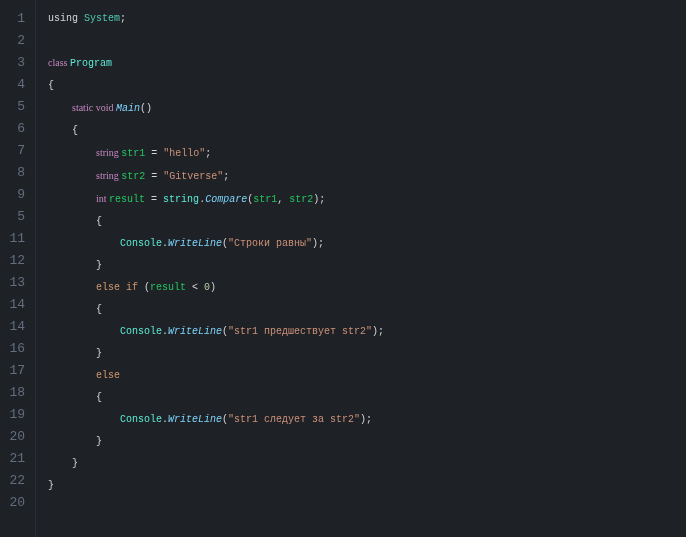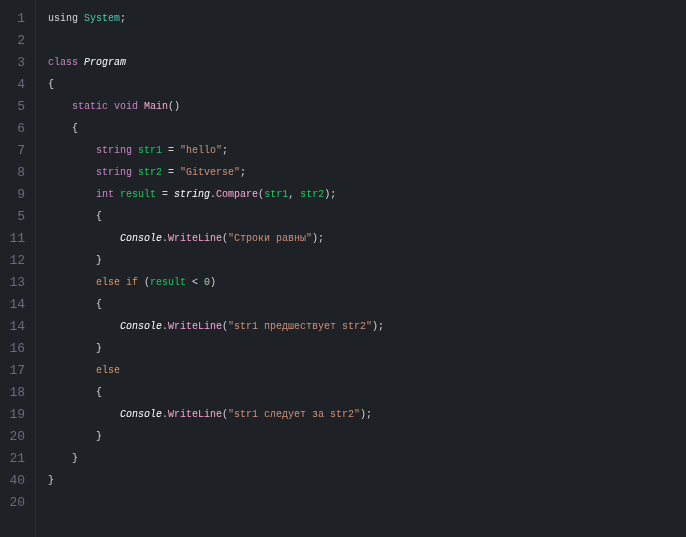--- a/index.html
+++ b/index.html
@@ -50,24 +50,24 @@
     }
 
     .code-line {
       display: block;
       white-space: pre;
       line-height: 22px;
       font-size: 10px;
     }
 
     
-    .kw { color: #c586c0; }   
+    .kw { color: #c586c0; font-family: Liberation Serif, serif; }   
     .kw-ctrl { color: #d4976c; }   
-    .type { color: #ffffff; font-style: italic; }      
-    .method { color: #f9a8d4; }    
+    .type { color: #5eead4; }      
+    .method { color: #7dd3fc; font-style: italic; }    
     .str { color: #ce9178; }       
     .num { color: #b5cea8; }       
     .plain { color: #d4d4d4; }   
     .cyan { color: #22c55e; }  
     .sys { color: #4ec9b0; }       
   </style>
 </head>
 <body>
 
 <div class="code-editor">
@@ -87,21 +87,21 @@
       <span class="line-num">12</span>
       <span class="line-num">13</span>
       <span class="line-num">14</span>
       <span class="line-num">14</span>
       <span class="line-num">16</span>
       <span class="line-num">17</span>
       <span class="line-num">18</span>
       <span class="line-num">19</span>
       <span class="line-num">20</span>
       <span class="line-num">21</span>
-      <span class="line-num">40</span>
+      <span class="line-num">22</span>
       <span class="line-num">20</span>
     </div>
   <div class="code-content">
 
   <span class="code-line"><span class="plain">using </span><span class="sys">System</span><span class="plain">;</span></span>
       <span class="code-line">&nbsp;</span>
       <span class="code-line"><span class="kw">class </span><span class="type">Program</span></span>
       <span class="code-line"><span class="plain">{</span></span>
       <span class="code-line"><span class="plain">    </span><span class="kw">static </span><span class="kw">void </span><span class="method">Main</span><span class="plain">()</span></span>
       <span class="code-line"><span class="plain">    {</span></span>

